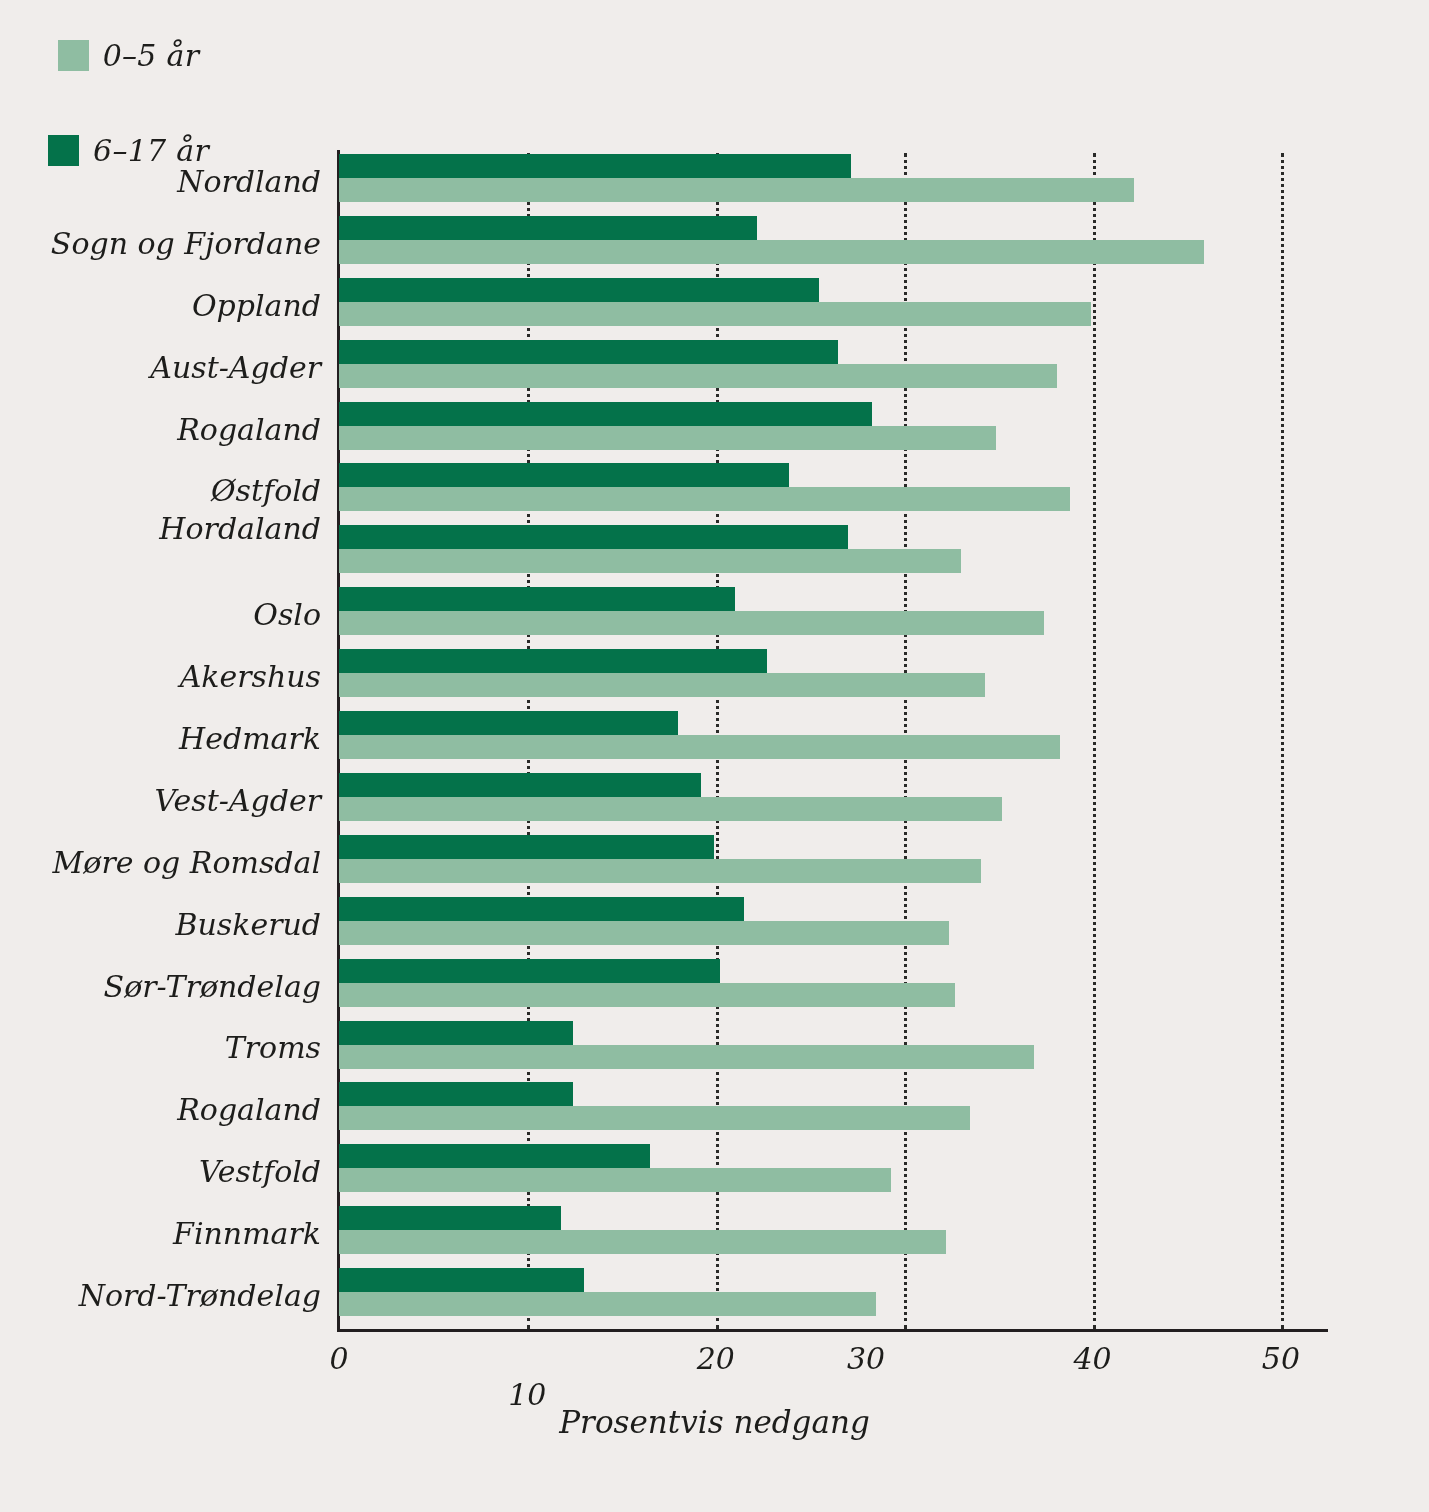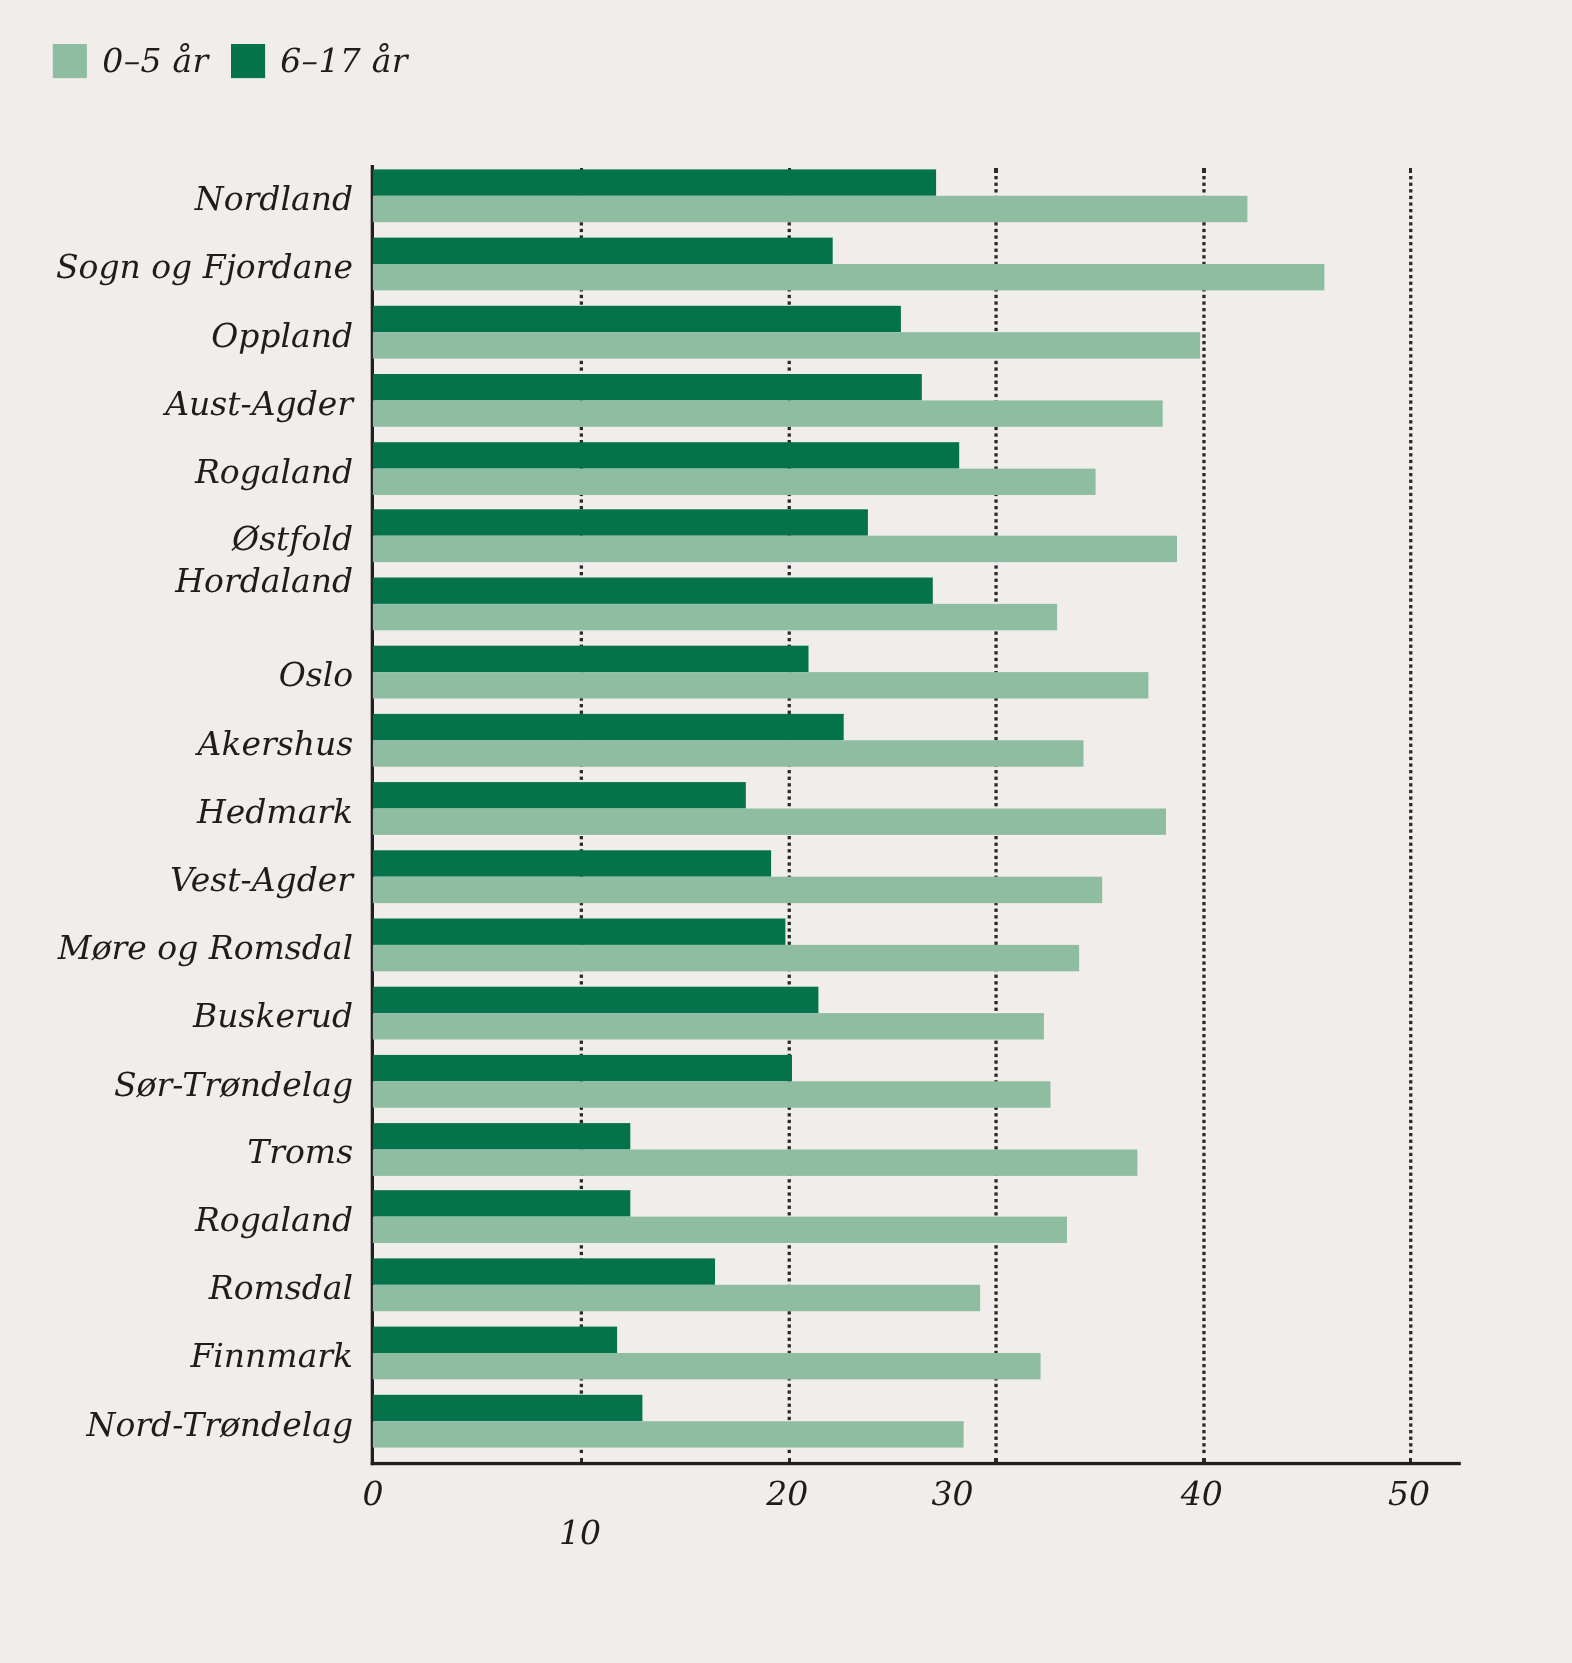--- a/index.html
+++ b/index.html
@@ -20,21 +20,22 @@
     height: 1512px;
   }
 
   
   .legend {
     position: absolute;
     left: 48px;
     top: 38px;
     display: flex;
     align-items: center;
-    gap: 20px;
+    gap: 60px;
+    flex-direction: column;
   }
   .legend-entry {
     display: flex;
     align-items: center;
     gap: 14px;
   }
   .legend-swatch {
     width: 31px;
     height: 31px;
     display: block;
@@ -246,28 +247,29 @@
       <div class="cat-label" style="top: 514px;">Hordaland</div>
       <div class="cat-label" style="top: 600.211px;">Oslo</div>
       <div class="cat-label" style="top: 662.105px;">Akershus</div>
       <div class="cat-label" style="top: 724px;">Hedmark</div>
       <div class="cat-label" style="top: 785.895px;">Vest-Agder</div>
       <div class="cat-label" style="top: 847.789px;">Møre og Romsdal</div>
       <div class="cat-label" style="top: 909.684px;">Buskerud</div>
       <div class="cat-label" style="top: 971.579px;">Sør-Trøndelag</div>
       <div class="cat-label" style="top: 1033.47px;">Troms</div>
       <div class="cat-label" style="top: 1095.37px;">Rogaland</div>
-      <div class="cat-label" style="top: 1157.26px;">Romsdal</div>
+      <div class="cat-label" style="top: 1157.26px;">Vestfold</div>
       <div class="cat-label" style="top: 1219.16px;">Finnmark</div>
       <div class="cat-label" style="top: 1281.05px;">Nord-Trøndelag</div>
     </div>
 
   <div id="x-ticks">
       <div class="xtick" style="left: 339px;">0</div>
       <div class="xtick" style="left: 527.381px; margin-top: 36px;">10</div>
       <div class="xtick" style="left: 715.762px;">20</div>
       <div class="xtick" style="left: 866px;">30</div>
       <div class="xtick" style="left: 1092.52px;">40</div>
       <div class="xtick" style="left: 1280.9px;">50</div>
     </div>
 
+  <div class="xaxis-title">Prosentvis nedgang</div>
 
 </div>
 
 </body></html>

